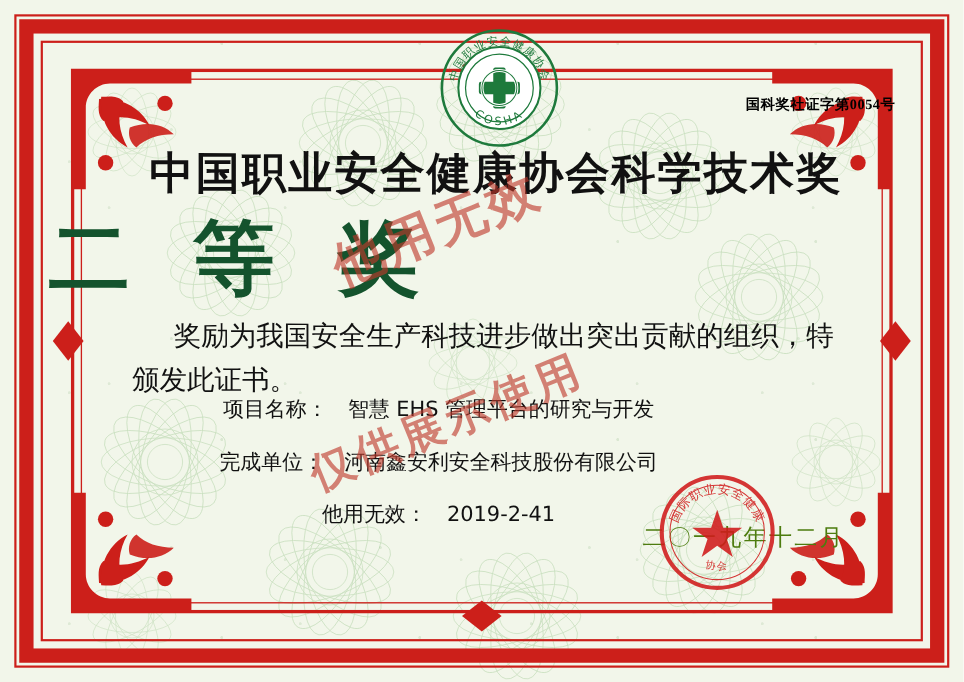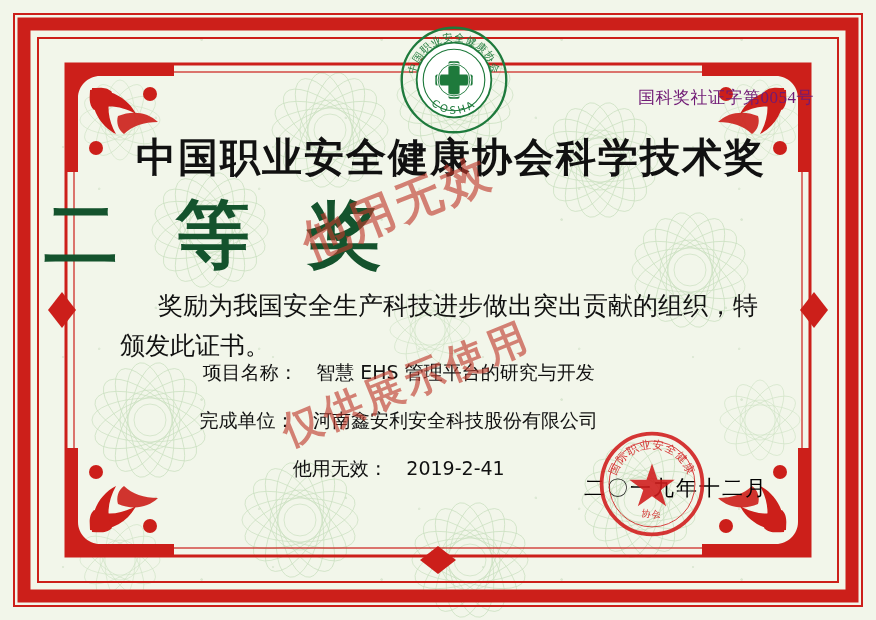--- a/index.html
+++ b/index.html
@@ -55,24 +55,25 @@
     left: 398px;
     top: 24px;
     width: 112px;
     height: 112px;
   }
 
   .doc-number {
     position: absolute;
     right: 62px;
     top: 86px;
-    font-size: 17px;
-    color: #701a75;
+    font-size: 13px;
+    color: #000000;
     letter-spacing: 0.5px;
     font-family: "Liberation Serif", "DejaVu Serif", serif;
+    font-weight: bold;
   }
 
   .main-title {
     position: absolute;
     left: 10px;
     right: 0;
     top: 130px;
     text-align: center;
     font-size: 40px;
     font-weight: bold;
@@ -121,21 +122,21 @@
   .field-row { white-space: nowrap; margin-bottom: 8px; text-align: center; }
   .field-label { display: inline-block; min-width: 104px; }
   .field-value { margin-left: 14px; }
 
   .date-line {
     position: absolute;
     right: 108px;
     top: 474px;
     font-size: 21px;
     letter-spacing: 2px;
-    color: #000000;
+    color: #4d7c0f;
     font-family: "DejaVu Sans", "Liberation Sans", sans-serif;
   }
 
   
   .seal {
     position: absolute;
     left: 596px;
     top: 428px;
     width: 112px;
     height: 112px;

